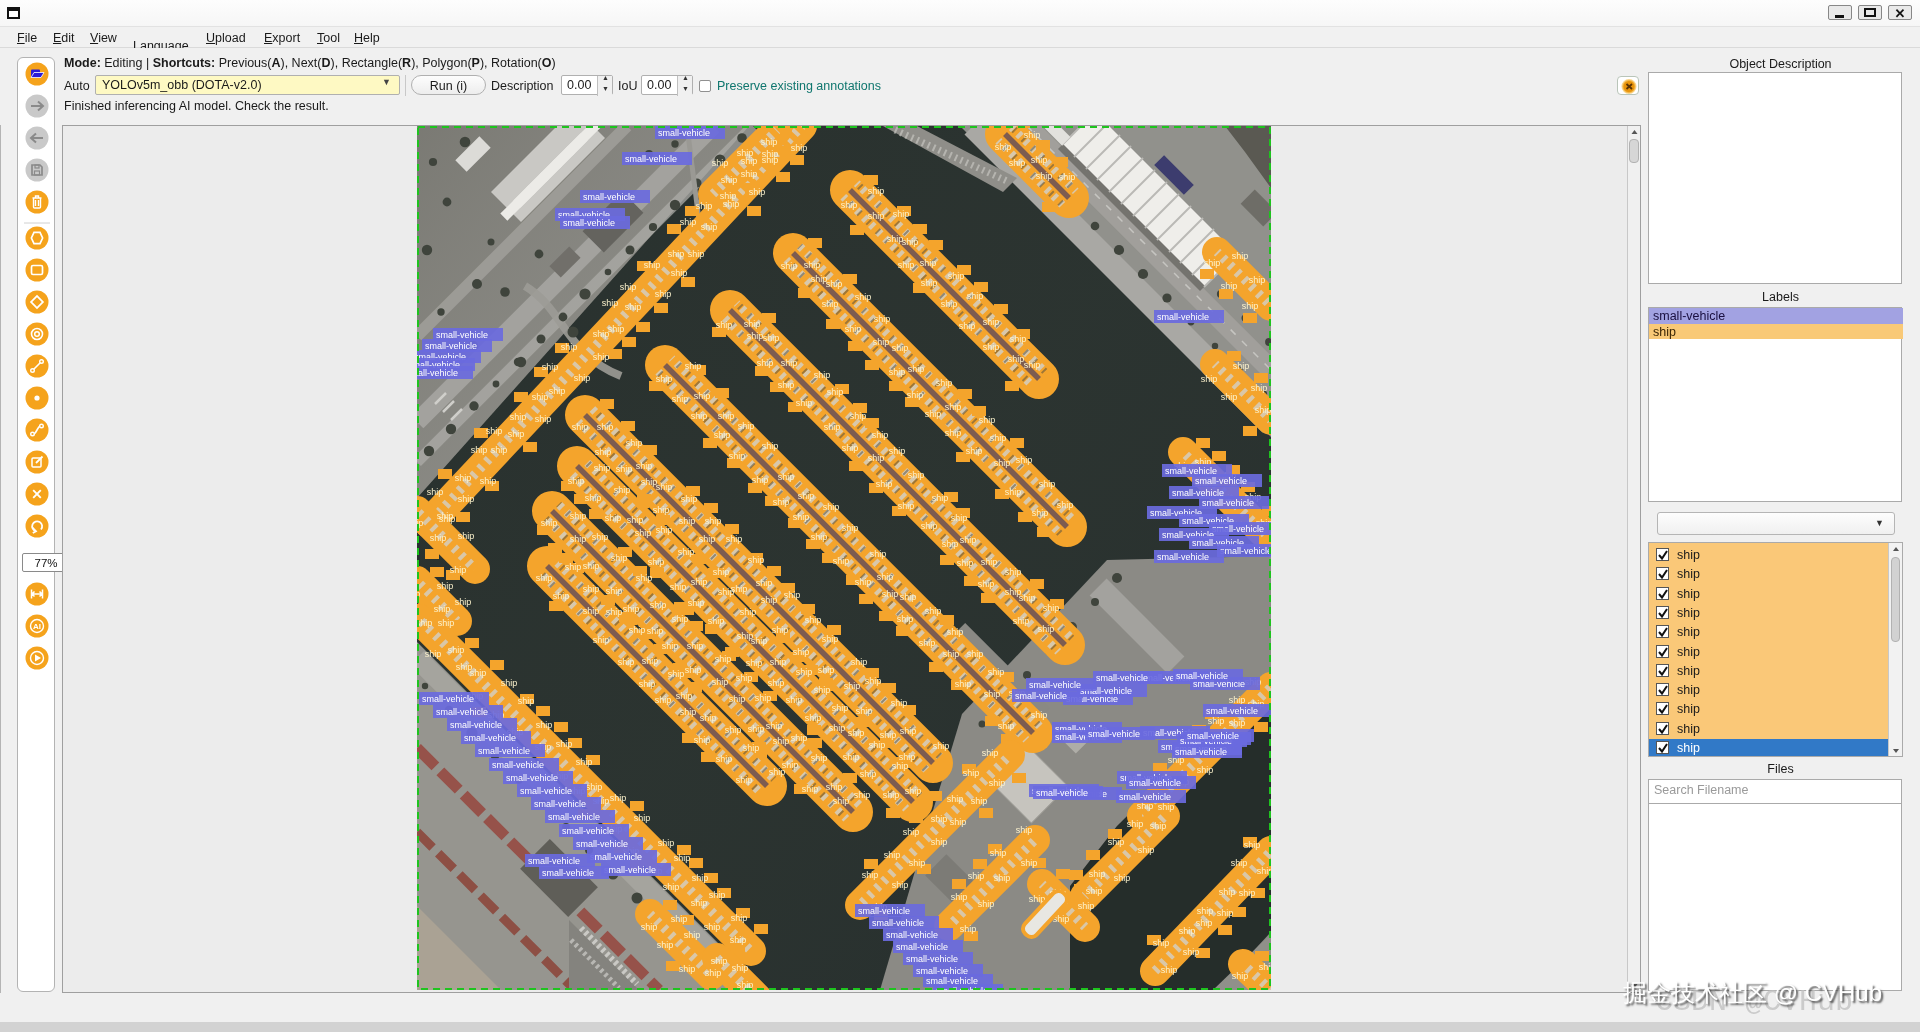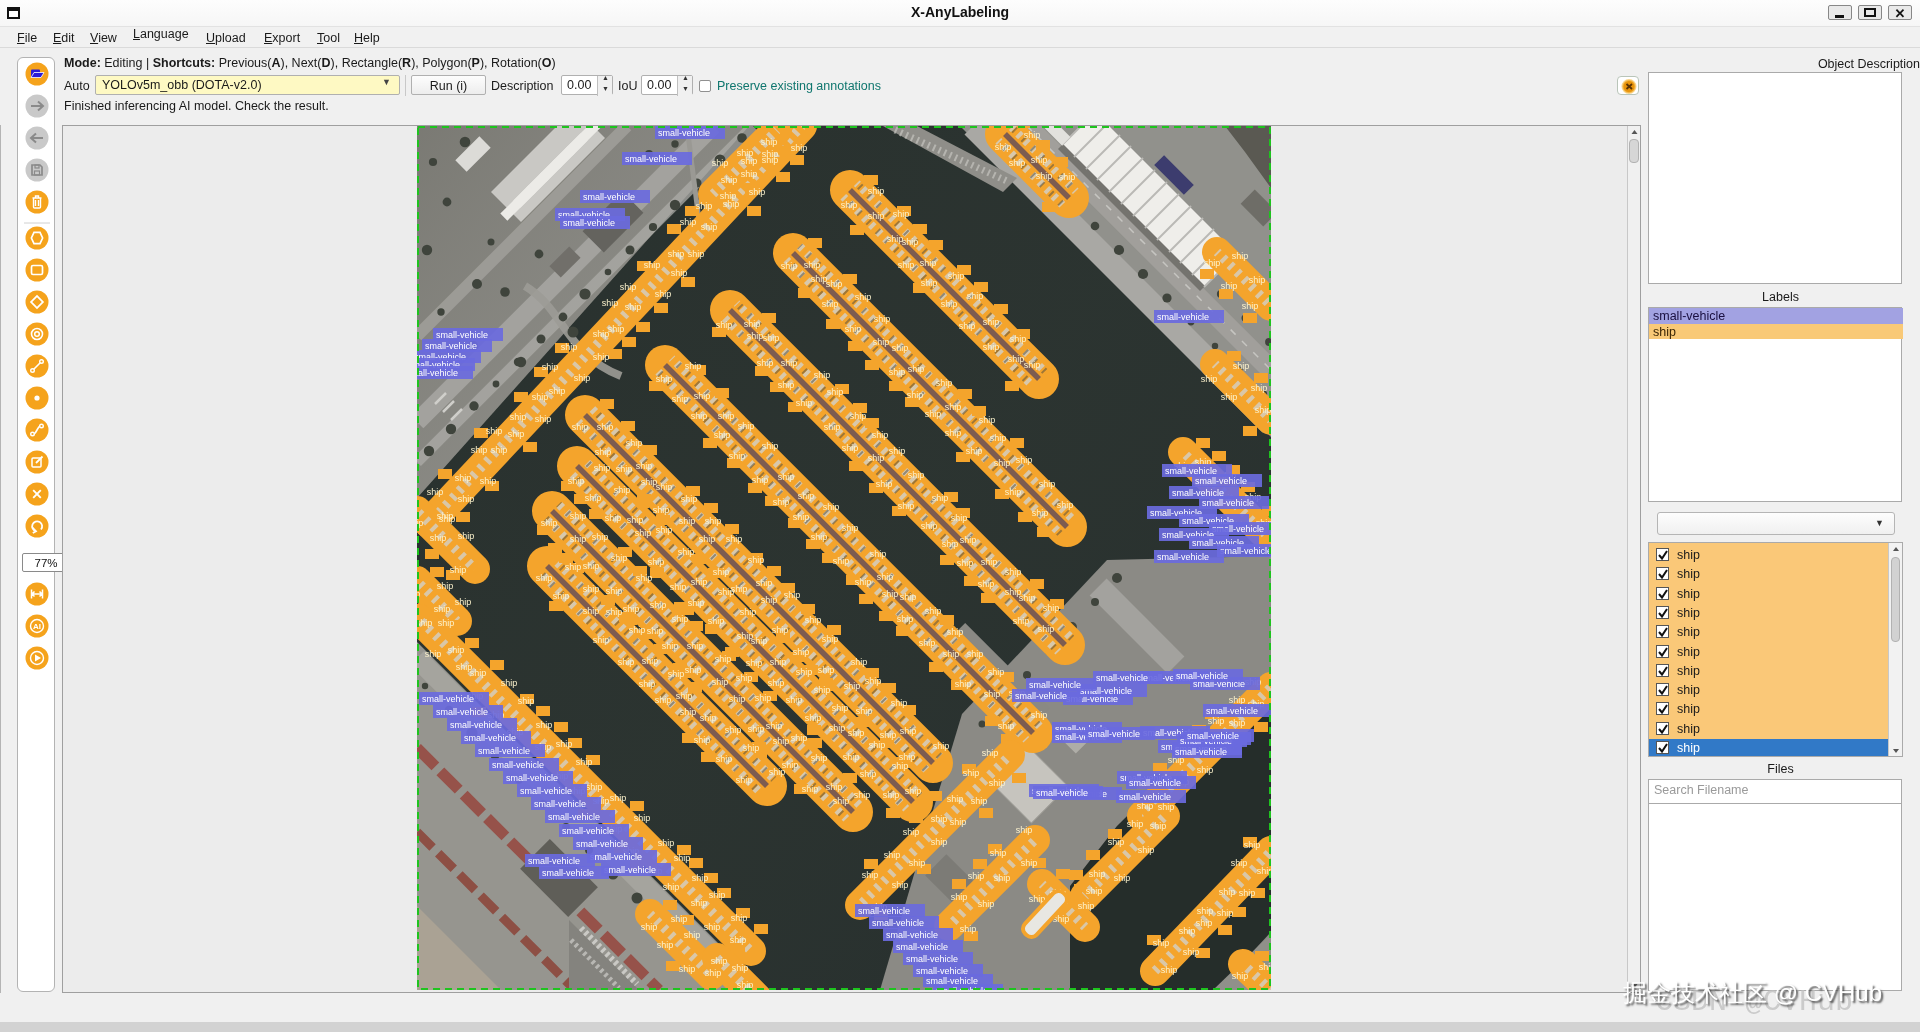--- a/index.html
+++ b/index.html
@@ -6,58 +6,57 @@
        font-family:"Liberation Sans", sans-serif; background:#f0f0f0; }
 </style></head>
 <body>
 
 <div style="position:absolute;left:0;top:0;width:1920px;height:27px;background:linear-gradient(#fdfdfd,#f6f6f6);border-bottom:1px solid #e2e2e2">
 
   <div style="position:absolute;left:7px;top:7px;width:13px;height:12px;border:2px solid #111;background:#fff">
       <div style="position:absolute;left:-1px;top:-1px;width:11px;height:3px;background:#111"></div>
     </div>
 
-  <div style="position:absolute;left:0;right:0;top:4px;text-align:center;font-weight:bold;font-size:14px;color:#111">X-AnyLabeling</div>
 
   <div style="position:absolute;left:1828px;top:5px;width:24px;height:15px;background:#e9e9e9;border:1.5px solid #878787;border-radius:2px">
       <div style="position:absolute;left:6px;top:9px;width:9px;height:2.5px;background:#111"></div>
     </div>
 
   <div style="position:absolute;left:1858px;top:5px;width:24px;height:15px;background:#e9e9e9;border:1.5px solid #878787;border-radius:2px">
       <div style="position:absolute;left:5px;top:2px;width:12px;height:9px;border:2px solid #111;background:#e9e9e9"></div>
     </div>
 
   <div style="position:absolute;left:1888px;top:5px;width:24px;height:15px;background:#e9e9e9;border:1.5px solid #878787;border-radius:2px;text-align:center;font-weight:bold;font-size:13px;line-height:15px;color:#111">✕</div>
 </div>
 
 <div style="position:absolute;left:0;top:27px;width:1920px;height:21px;background:#f1f1f1;border-bottom:1px solid #dadada;font-size:12.5px;color:#1a1a1a">
     <span style="position:absolute;left:17px;top:4px"><u style="text-decoration-thickness:1px">F</u>ile</span>
     <span style="position:absolute;left:53px;top:4px"><u style="text-decoration-thickness:1px">E</u>dit</span>
     <span style="position:absolute;left:90px;top:4px"><u style="text-decoration-thickness:1px">V</u>iew</span>
-    <span style="position:absolute;left:133px;top:0"><u style="text-decoration-thickness:1px">L</u>anguage</span>
+    <span style="position:absolute;left:133px;top:12px"><u style="text-decoration-thickness:1px">L</u>anguage</span>
     <span style="position:absolute;left:206px;top:4px"><u style="text-decoration-thickness:1px">U</u>pload</span>
     <span style="position:absolute;left:264px;top:4px"><u style="text-decoration-thickness:1px">E</u>xport</span>
     <span style="position:absolute;left:317px;top:4px"><u style="text-decoration-thickness:1px">T</u>ool</span>
     <span style="position:absolute;left:354px;top:4px"><u style="text-decoration-thickness:1px">H</u>elp</span>
   </div>
 
 <div style="position:absolute;left:0;top:48px;width:1920px;height:77px;background:#f0f0f0"></div>
 
 <div style="position:absolute;left:64px;top:56px;font-size:12.5px;color:#1a1a1a"><b>Mode:</b> Editing | <b>Shortcuts:</b> Previous(<b>A</b>), Next(<b>D</b>), Rectangle(<b>R</b>), Polygon(<b>P</b>), Rotation(<b>O</b>)</div>
 
 <div style="position:absolute;left:64px;top:79px;font-size:12.5px;color:#1a1a1a">Auto</div>
 
 <div style="position:absolute;left:95px;top:75px;width:305px;height:20px;background:#fef9c3;border:1px solid #b0b0b0;border-radius:2px;font-size:12.5px;color:#1a1a1a">
   <span style="position:absolute;left:6px;top:2px">YOLOv5m_obb (DOTA-v2.0)</span>
   <span style="position:absolute;right:8px;top:1px;font-size:9px;color:#444">▼</span>
 </div>
 
 <div style="position:absolute;left:405px;top:75px;width:1px;height:21px;background:#c8c8c8"></div>
 
-<div style="position:absolute;left:411px;top:75px;width:75px;height:20px;background:linear-gradient(#fdfdfd,#ededed);border:1px solid #b0b0b0;border-radius:2px;text-align:center;font-size:12.5px;line-height:20px;color:#1a1a1a">Run (i)</div>
+<div style="position:absolute;left:411px;top:75px;width:75px;height:20px;background:linear-gradient(#fdfdfd,#ededed);border:1px solid #b0b0b0;border-radius:10px;text-align:center;font-size:12.5px;line-height:20px;color:#1a1a1a">Run (i)</div>
 
 <div style="position:absolute;left:491px;top:79px;font-size:12.5px;color:#1a1a1a">Description</div>
 
 <div style="position:absolute;left:561px;top:75px;width:52px;height:20px;background:#fff;border:1px solid #b0b0b0;border-radius:2px;font-size:12.5px;color:#1a1a1a">
   <span style="position:absolute;left:5px;top:2px">0.00</span>
   <span style="position:absolute;right:0;top:0;width:15px;height:20px;background:#f0f0f0;border-left:1px solid #c0c0c0"></span>
   <span style="position:absolute;right:3px;top:-2px;font-size:7px;color:#333">▲</span>
   <span style="position:absolute;right:3px;top:9px;font-size:7px;color:#333">▼</span>
 </div>
 
@@ -1478,21 +1477,21 @@
     <svg width="13" height="866">
         <path d="M3.5,8 L6.5,4 L9.5,8 Z" fill="#555"></path>
         <path d="M3.5,858 L6.5,862 L9.5,858 Z" fill="#555"></path>
       </svg>
     <div style="position:absolute;left:1px;top:13px;width:10px;height:24px;background:#d6d6d6;border:1px solid #b2b2b2;border-radius:4px"></div>
   </div>
 </div>
 
 <div style="position:absolute;left:1641px;top:48px;width:279px;height:977px;background:#f0f0f0"></div>
 
-<div style="position:absolute;left:1641px;top:57px;width:279px;text-align:right;font-size:12.5px;color:#1a1a1a">Object Description</div>
+<div style="position:absolute;left:1641px;top:57px;width:279px;text-align:center;font-size:12.5px;color:#1a1a1a">Object Description</div>
 
 <div style="position:absolute;left:1648px;top:72px;width:254px;height:212px;background:#fff;border:1px solid #aaa"></div>
 
 <div style="position:absolute;left:1641px;top:290px;width:279px;text-align:center;font-size:12.5px;color:#1a1a1a">Labels</div>
 
 <div style="position:absolute;left:1648px;top:307px;width:254px;height:195px;background:#fff;border:1px solid #aaa">
 
   <div style="position:absolute;left:0;top:0;width:254px;height:15.5px;background:#a2a2e2;font-size:12.5px;color:#1a1040">
       <span style="position:absolute;left:4px;top:1px">small-vehicle</span>
     </div>

